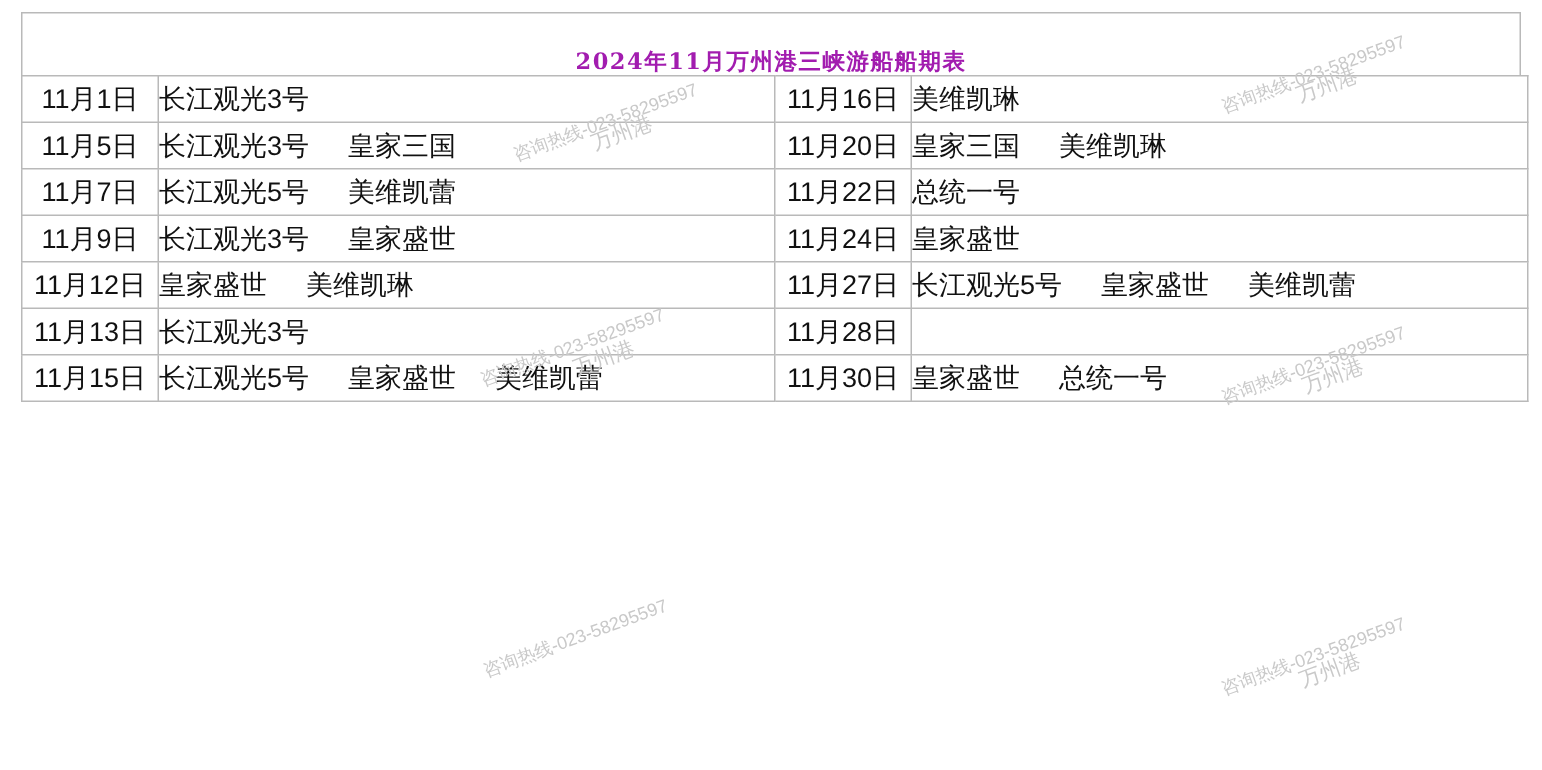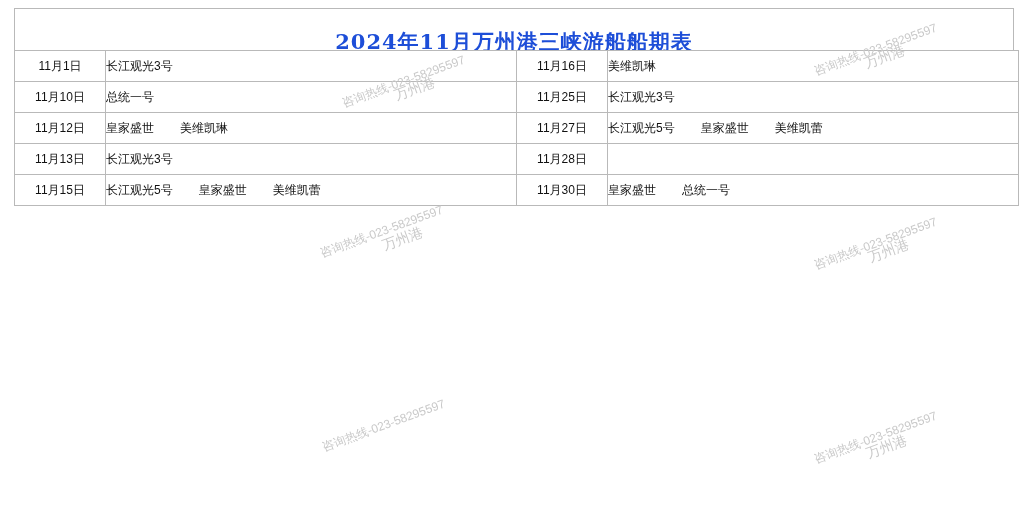--- a/index.html
+++ b/index.html
@@ -30,39 +30,39 @@
     border-bottom: none;
     box-sizing: border-box;
     display: flex;
     align-items: center;
     justify-content: center;
     background: #ffffff;
   }
   .title-text {
     font-family: "DejaVu Serif", "Liberation Serif", serif;
     font-weight: bold;
-    font-size: 21px;
-    color: #1d4ed8;
+    font-size: 15px;
+    color: #a21caf;
     letter-spacing: 1px;
     white-space: nowrap;
     margin-top: 24px;
   }
   table.schedule {
     position: absolute;
     left: 14px;
     top: 50px;
     width: 1000px;
     border-collapse: collapse;
     table-layout: fixed;
     background: #ffffff;
   }
   table.schedule td {
     border: 1px solid #b9b9b9;
     height: 30px;
-    font-size: 12px;
+    font-size: 18px;
     color: #111111;
     padding: 0;
     vertical-align: middle;
     overflow: hidden;
     white-space: nowrap;
   }
   td.date {
     width: 90px;
     text-align: center;
     font-family: "Liberation Sans", sans-serif;
@@ -118,30 +118,62 @@
             </div>
           </td>
         <td class="date">11月16日</td>
         <td class="ships">
             <div class="ship-list">
               <span class="ship">美维凯琳</span>
             </div>
           </td>
       </tr>
       <tr>
-        <td class="date">11月10日</td>
+        <td class="date">11月5日</td>
+        <td class="ships">
+            <div class="ship-list">
+              <span class="ship">长江观光3号</span>
+              <span class="ship">皇家三国</span>
+            </div>
+          </td>
+        <td class="date">11月20日</td>
+        <td class="ships">
+            <div class="ship-list">
+              <span class="ship">皇家三国</span>
+              <span class="ship">美维凯琳</span>
+            </div>
+          </td>
+      </tr>
+      <tr>
+        <td class="date">11月7日</td>
+        <td class="ships">
+            <div class="ship-list">
+              <span class="ship">长江观光5号</span>
+              <span class="ship">美维凯蕾</span>
+            </div>
+          </td>
+        <td class="date">11月22日</td>
         <td class="ships">
             <div class="ship-list">
               <span class="ship">总统一号</span>
             </div>
           </td>
-        <td class="date">11月25日</td>
-        <td class="ships">
-            <div class="ship-list">
-              <span class="ship">长江观光3号</span>
+      </tr>
+      <tr>
+        <td class="date">11月9日</td>
+        <td class="ships">
+            <div class="ship-list">
+              <span class="ship">长江观光3号</span>
+              <span class="ship">皇家盛世</span>
+            </div>
+          </td>
+        <td class="date">11月24日</td>
+        <td class="ships">
+            <div class="ship-list">
+              <span class="ship">皇家盛世</span>
             </div>
           </td>
       </tr>
       <tr>
         <td class="date">11月12日</td>
         <td class="ships">
             <div class="ship-list">
               <span class="ship">皇家盛世</span>
               <span class="ship">美维凯琳</span>
             </div>

